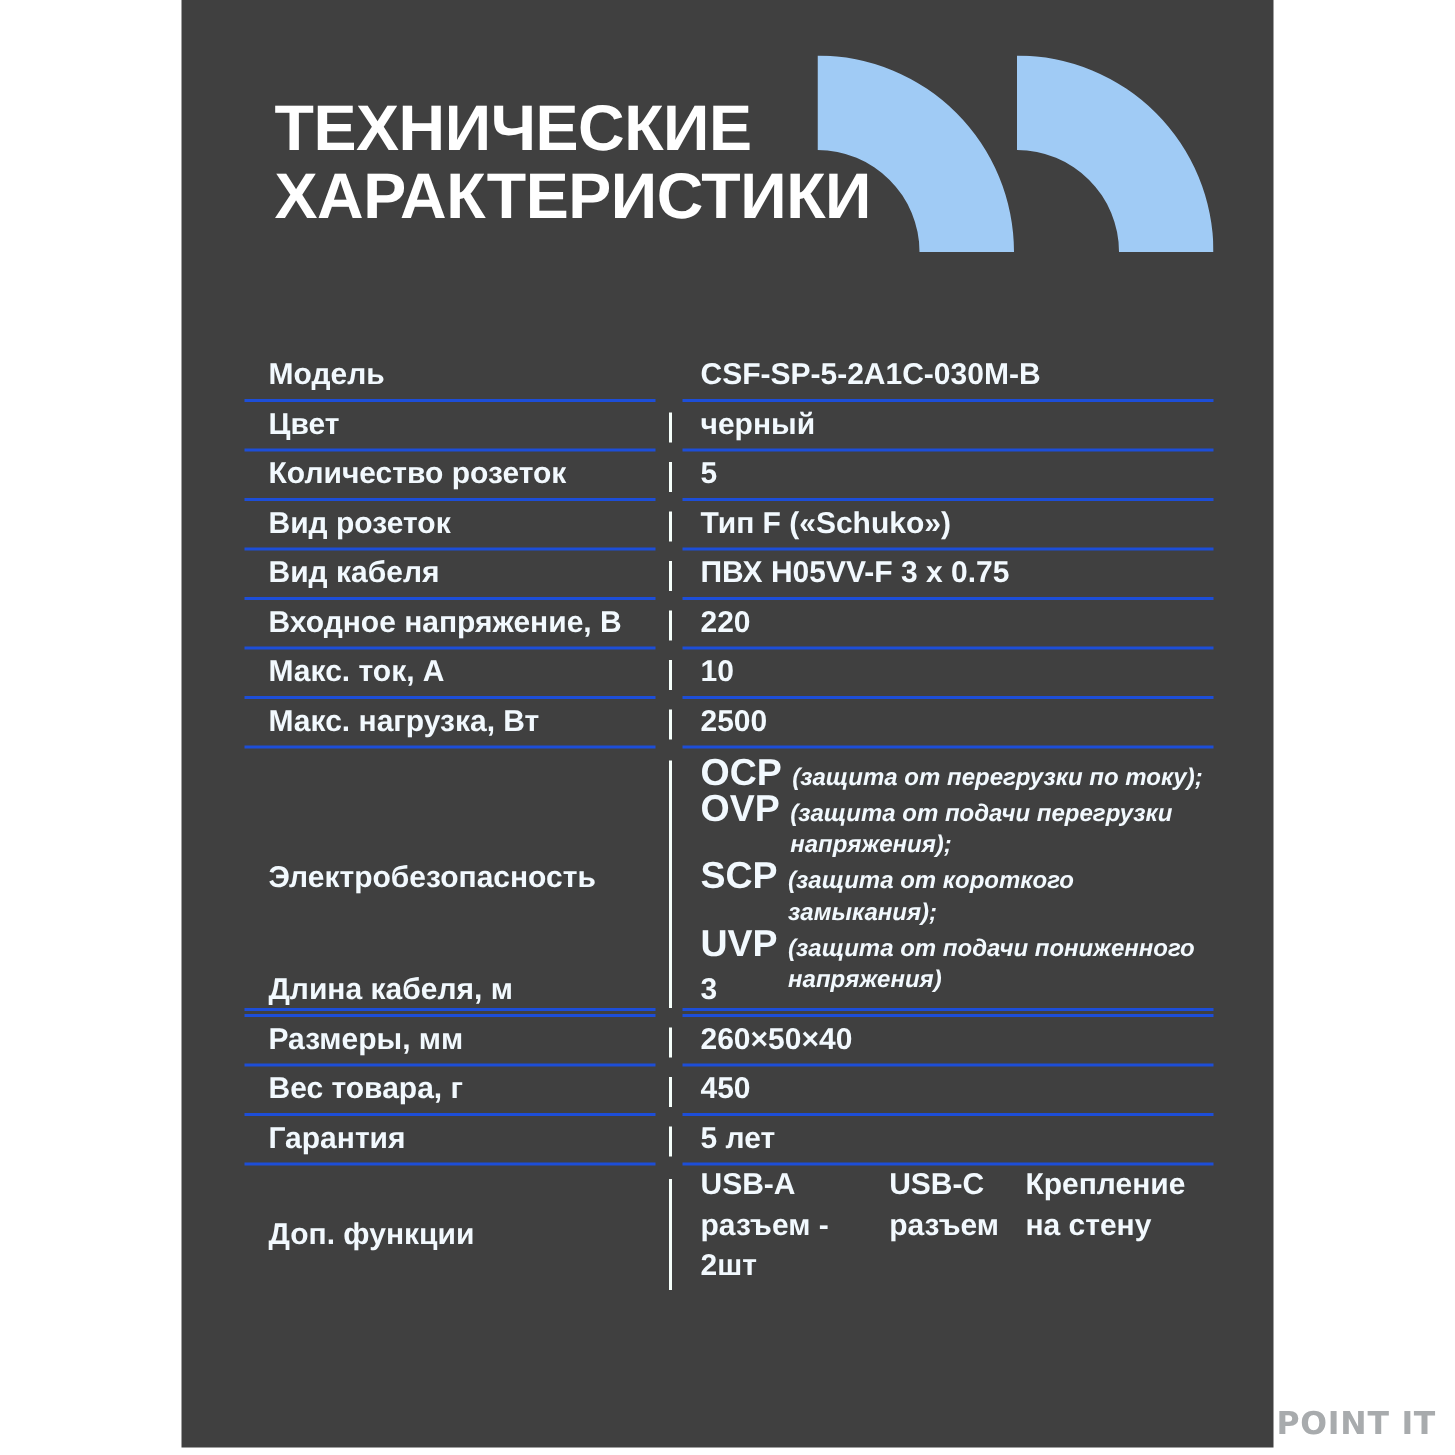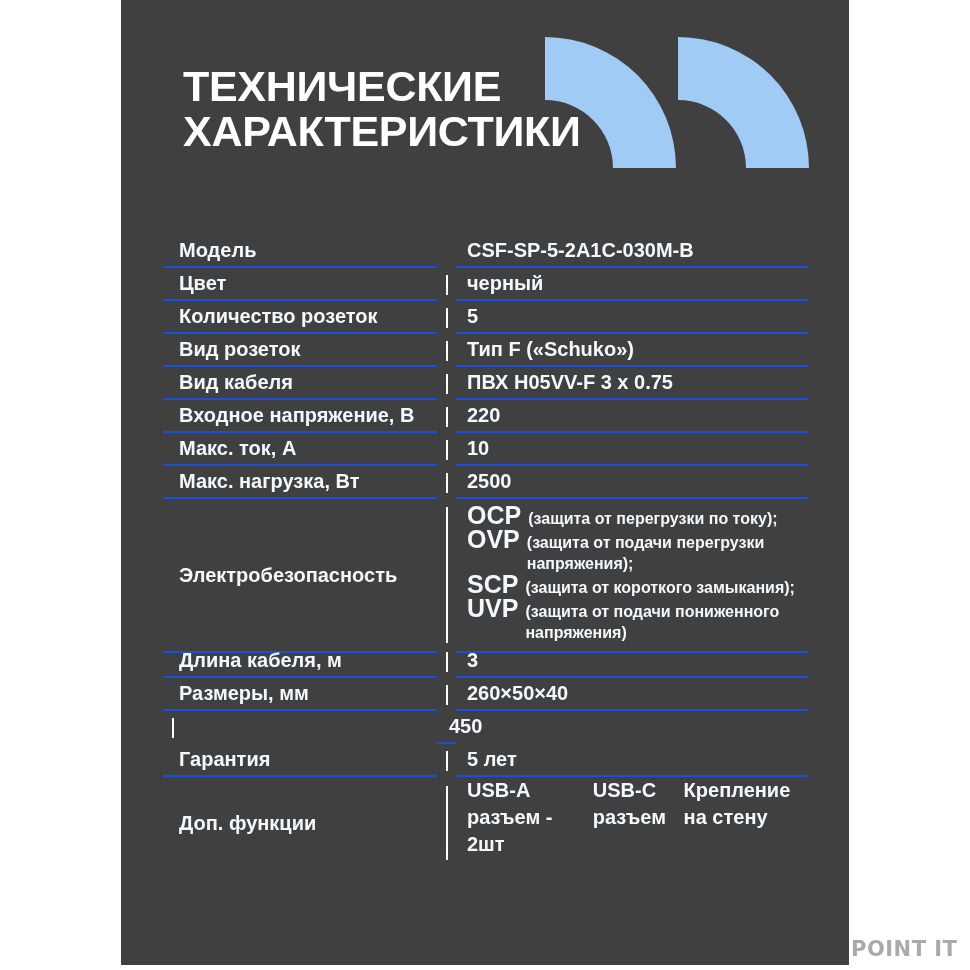--- a/index.html
+++ b/index.html
@@ -35,21 +35,21 @@
   .cell.r{padding-left:12px;}
   .gapcol{position:relative;}
   .vbar{position:absolute;left:9px;width:2px;background:#f6fffb;}
   .s .vbar{top:50%;transform:translateY(-50%);height:20px;}
 
   .row.elec{height:146px;}
   .elec .vbar{top:8px;bottom:10px;}
   .elec .cell.r{flex-direction:column;align-items:flex-start;justify-content:center;padding-top:6px;padding-bottom:8px;}
   .entry{display:flex;align-items:baseline;gap:7px;line-height:21px;}
   .entry .code{font-size:25px;font-weight:700;}
-  .entry .desc{font-size:16px;font-weight:700;}
+  .entry .desc{font-size:16px;font-weight:700;font-style:italic;}
 
   .row.dop{height:92px;}
   .dop .cell{border-bottom:none;}
   .dop .vbar{top:9px;bottom:9px;}
   .dop .cell.r{flex-direction:row;align-items:flex-start;justify-content:center;line-height:27px;}
 
   .watermark{
     position:absolute;left:851px;top:937px;
     font-family:"DejaVu Sans",sans-serif;font-weight:700;font-size:21px;
     color:#a8abad;letter-spacing:0.5px;white-space:nowrap;
@@ -174,20 +174,21 @@
 
       <div class="row s">
         <div class="cell l">Размеры, мм</div>
         <div class="gapcol">
             <span class="vbar"></span>
           </div>
         <div class="cell r">260×50×40</div>
       </div>
 
       <div class="row s">
+        <div class="cell l">Вес товара, г</div>
         <div class="gapcol">
             <span class="vbar"></span>
           </div>
         <div class="cell r">450</div>
       </div>
 
       <div class="row s">
         <div class="cell l">Гарантия</div>
         <div class="gapcol">
             <span class="vbar"></span>

